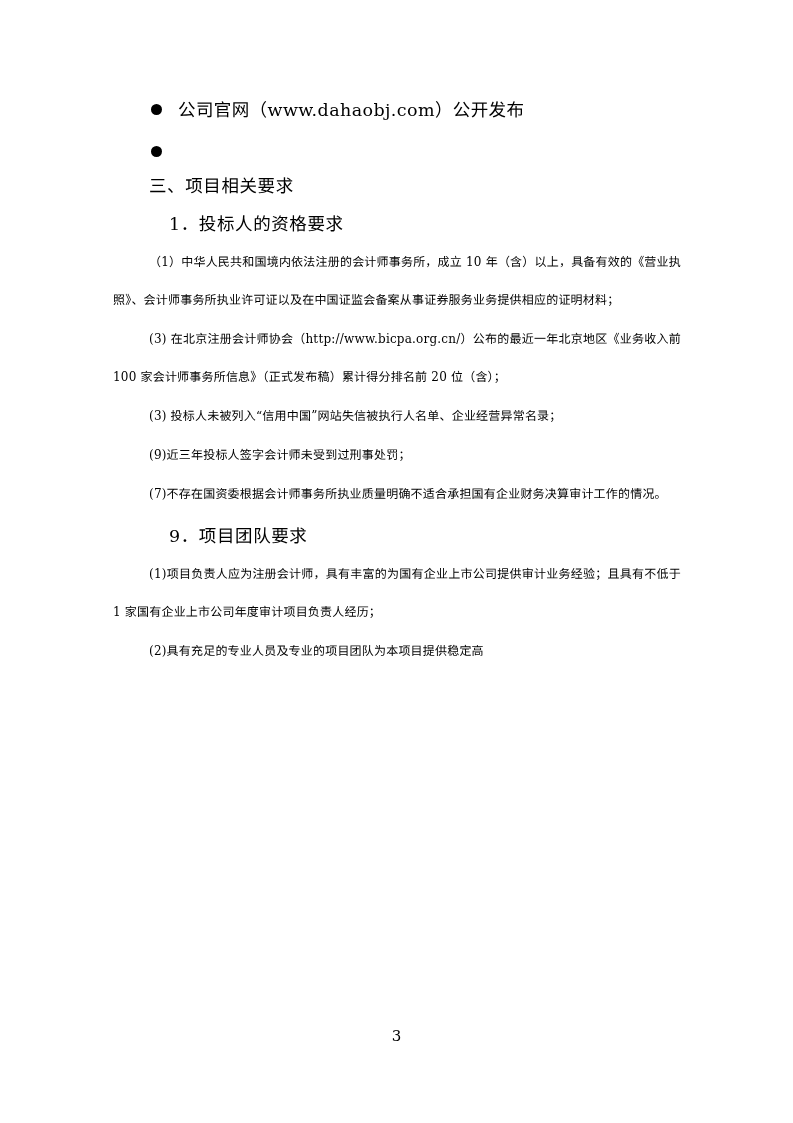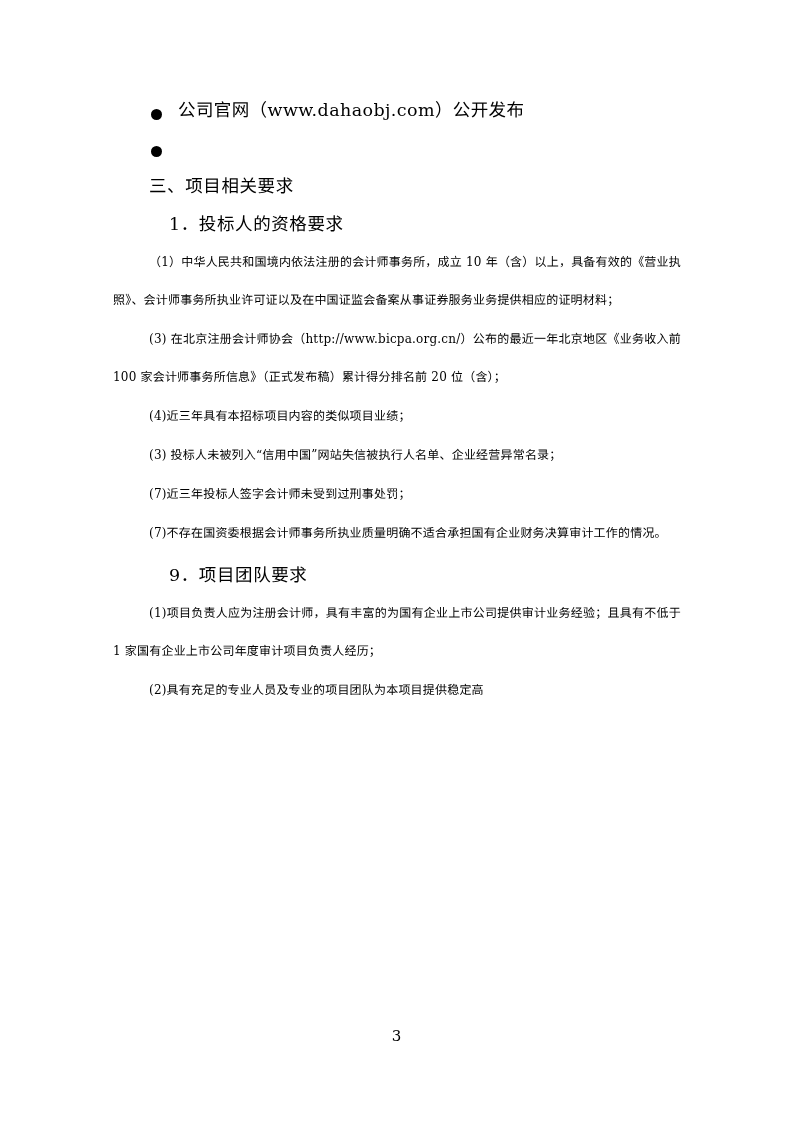--- a/index.html
+++ b/index.html
@@ -22,21 +22,21 @@
     box-sizing: border-box;
     padding: 96px 113px 60px 113px;
   }
   .content {
     width: 568px;
   }
 
   
   .bullet-row {
     display: flex;
-    align-items: center;
+    align-items: flex-start;
     margin: 0 0 14px 0;
     padding-left: 38px;
   }
   .bullet-dot {
     width: 11px;
     height: 11px;
     border-radius: 50%;
     background: #000;
     flex: 0 0 auto;
     margin-top: 8px;
@@ -98,23 +98,22 @@
     <div class="bullet-row">
       <span class="bullet-dot"></span>
     </div>
 
     <div class="heading">三、项目相关要求</div>
 
     <div class="heading sub">1．投标人的资格要求</div>
 
     <p class="para">（1）中华人民共和国境内依法注册的会计师事务所，成立 10 年（含）以上，具备有效的《营业执照》、会计师事务所执业许可证以及在中国证监会备案从事证券服务业务提供相应的证明材料；</p>
     <p class="para">(3) 在北京注册会计师协会（http://www.bicpa.org.cn/）公布的最近一年北京地区《业务收入前 100 家会计师事务所信息》（正式发布稿）累计得分排名前 20 位（含）；</p>
-    <p class="para">(4)近三年具有本招标项目内容的类似项目业绩；</p>
     <p class="para">(3) 投标人未被列入“信用中国”网站失信被执行人名单、企业经营异常名录；</p>
-    <p class="para">(7)近三年投标人签字会计师未受到过刑事处罚；</p>
+    <p class="para">(9)近三年投标人签字会计师未受到过刑事处罚；</p>
     <p class="para">(7)不存在国资委根据会计师事务所执业质量明确不适合承担国有企业财务决算审计工作的情况。</p>
 
     <div class="heading sub">9．项目团队要求</div>
 
     <p class="para">(1)项目负责人应为注册会计师，具有丰富的为国有企业上市公司提供审计业务经验；且具有不低于 1 家国有企业上市公司年度审计项目负责人经历；</p>
     <p class="para">(2)具有充足的专业人员及专业的项目团队为本项目提供稳定高</p>
 
   </div>
 
   <div class="page-number">3</div>

